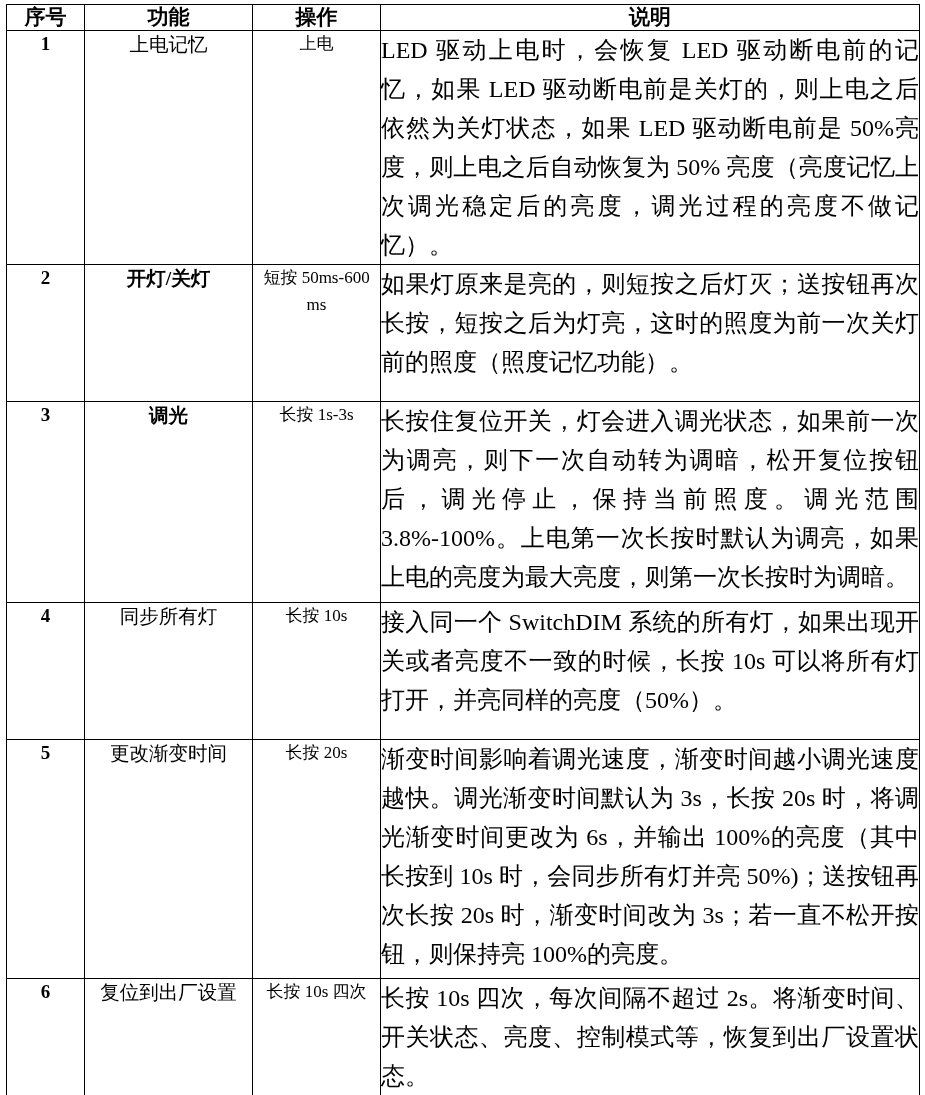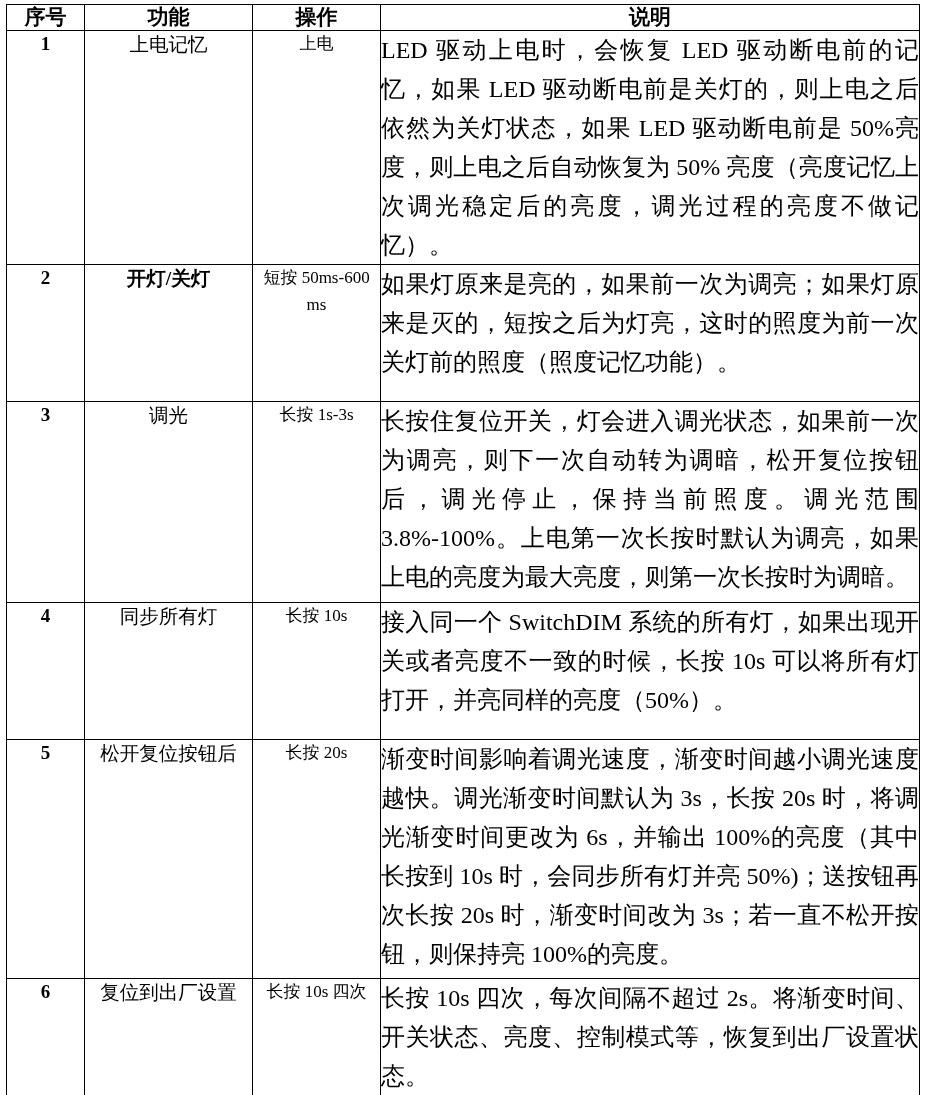--- a/index.html
+++ b/index.html
@@ -72,21 +72,21 @@
   .pad-top-4 { padding-top: 6px; margin-top: 44px; }
 
   .op-pad-1 { padding-top: 7px; }
   .op-pad-2 { padding-top: 46px; margin-left: 36px; }
   .op-pad-3 { padding-top: 38px; }
   .op-pad-4 { padding-top: 6px; }
   .op-pad-5 { padding-top: 6px; }
   .op-pad-6 { padding-top: 6px; margin-top: 40px; }
 
   .fn-pad-2 { padding-top: 48px; font-weight: bold; }
-  .fn-pad-3 { padding-top: 7px; }
+  .fn-pad-3 { padding-top: 7px; font-weight: bold; }
 
   
   tr.r1 td { height: 196px; }
   tr.r2 td { height: 136px; }
   tr.r3 td { height: 200px; }
   tr.r4 td { height: 136px; }
   tr.r5 td { height: 238px; }
   tr.r6 td { height: 116px; }
 </style>
 </head>
@@ -114,40 +114,40 @@
         <td class="cell-no">1</td>
         <td class="cell-fn pad-top-1">上电记忆</td>
         <td class="cell-op op-pad-1">上电</td>
         <td class="cell-desc">LED 驱动上电时，会恢复 LED 驱动断电前的记忆，如果 LED 驱动断电前是关灯的，则上电之后依然为关灯状态，如果 LED 驱动断电前是 50%亮度，则上电之后自动恢复为 50% 亮度（亮度记忆上次调光稳定后的亮度，调光过程的亮度不做记忆）。</td>
       </tr>
 
       <tr class="r2">
         <td class="cell-no">2</td>
         <td class="cell-fn fn-pad-2">开灯/关灯</td>
         <td class="cell-op op-pad-2">短按 50ms-600 ms</td>
-        <td class="cell-desc">如果灯原来是亮的，如果前一次为调亮；如果灯原来是灭的，短按之后为灯亮，这时的照度为前一次关灯前的照度（照度记忆功能）。</td>
+        <td class="cell-desc">如果灯原来是亮的，则短按之后灯灭；送按钮再次长按，短按之后为灯亮，这时的照度为前一次关灯前的照度（照度记忆功能）。</td>
       </tr>
 
       <tr class="r3">
         <td class="cell-no">3</td>
         <td class="cell-fn fn-pad-3">调光</td>
         <td class="cell-op op-pad-3">长按 1s-3s</td>
         <td class="cell-desc">长按住复位开关，灯会进入调光状态，如果前一次为调亮，则下一次自动转为调暗，松开复位按钮后，调光停止，保持当前照度。调光范围 3.8%-100%。上电第一次长按时默认为调亮，如果上电的亮度为最大亮度，则第一次长按时为调暗。</td>
       </tr>
 
       <tr class="r4">
         <td class="cell-no">4</td>
         <td class="cell-fn pad-top-4">同步所有灯</td>
         <td class="cell-op op-pad-4">长按 10s</td>
         <td class="cell-desc">接入同一个 SwitchDIM 系统的所有灯，如果出现开关或者亮度不一致的时候，长按 10s 可以将所有灯打开，并亮同样的亮度（50%）。</td>
       </tr>
 
       <tr class="r5">
         <td class="cell-no">5</td>
-        <td class="cell-fn pad-top-4">松开复位按钮后</td>
+        <td class="cell-fn pad-top-4">更改渐变时间</td>
         <td class="cell-op op-pad-5">长按 20s</td>
         <td class="cell-desc">渐变时间影响着调光速度，渐变时间越小调光速度越快。调光渐变时间默认为 3s，长按 20s 时，将调光渐变时间更改为 6s，并输出 100%的亮度（其中长按到 10s 时，会同步所有灯并亮 50%)；送按钮再次长按 20s 时，渐变时间改为 3s；若一直不松开按钮，则保持亮 100%的亮度。</td>
       </tr>
 
       <tr class="r6">
         <td class="cell-no">6</td>
         <td class="cell-fn pad-top-4">复位到出厂设置</td>
         <td class="cell-op op-pad-6">长按 10s 四次</td>
         <td class="cell-desc">长按 10s 四次，每次间隔不超过 2s。将渐变时间、开关状态、亮度、控制模式等，恢复到出厂设置状态。</td>
       </tr>

